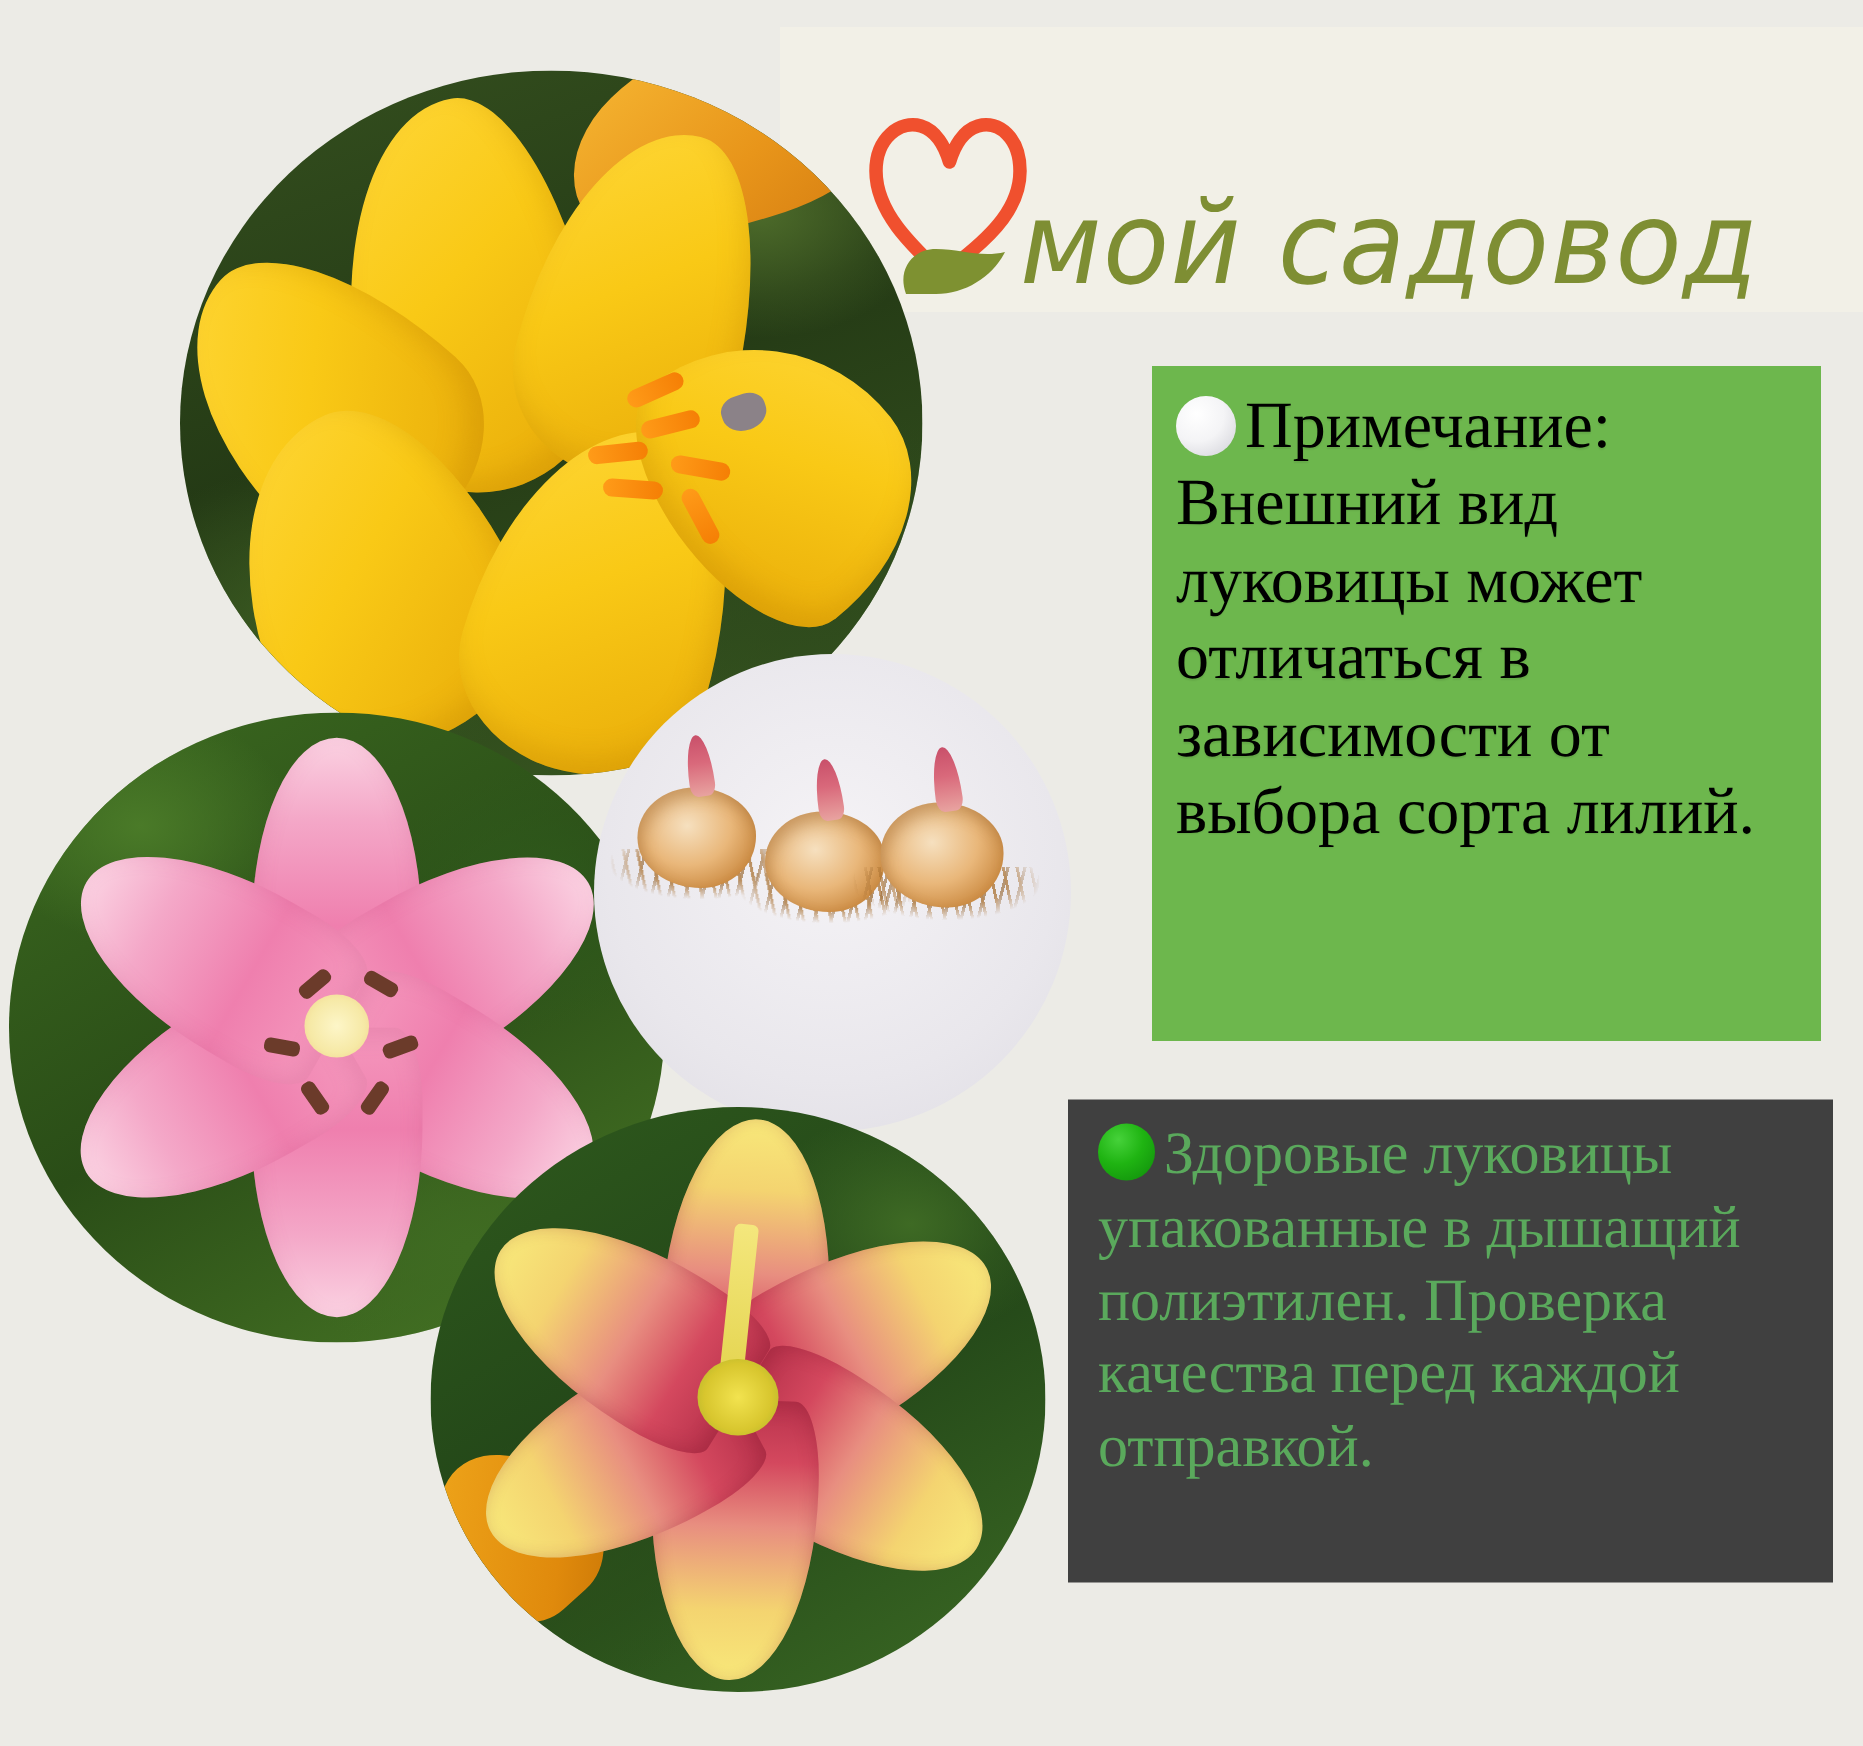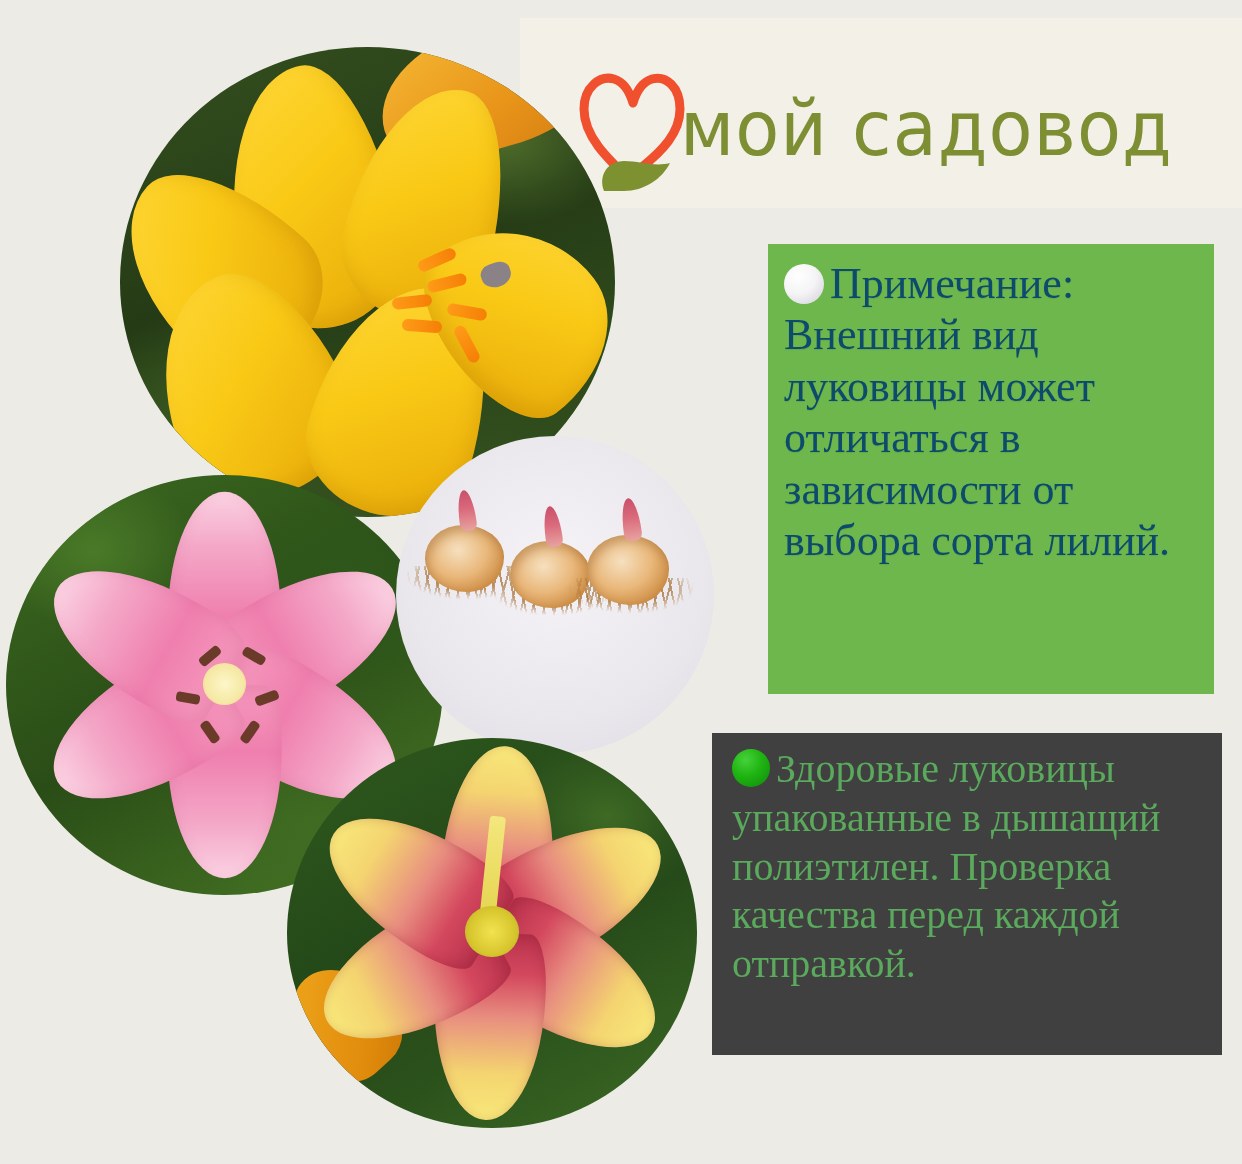--- a/index.html
+++ b/index.html
@@ -15,21 +15,21 @@
 
   
   .logo-band{
     position:absolute;left:520px;top:18px;width:722px;height:190px;
     background:#f2f0e7;
   }
 
   
   .logo{
     position:absolute;left:578px;top:58px;width:645px;height:140px;
-    display:flex;align-items:center;
+    display:flex;align-items:flex-end;font-style:italic;
   }
   .logo-mark{position:relative;width:108px;height:130px;flex:0 0 auto;}
   .logo-mark svg{position:absolute;left:0;top:0;}
   .logo-text{
     font-family:"DejaVu Sans", sans-serif;
     font-size:72px;
     font-weight:400;
     color:#7e8e33;
     letter-spacing:1px;
     line-height:1;
@@ -206,21 +206,21 @@
   }
 
   
   .note-box{
     position:absolute;left:768px;top:244px;width:446px;height:450px;
     background:#6db74d;
     padding:14px 20px 10px 16px;
     box-sizing:border-box;
   }
   .note-text{
-    color:#0c4a6e;
+    color:#000000;
     font-size:44px;
     line-height:1.17;
     font-family:"Liberation Serif", serif;
     text-shadow:0 1px 1px rgba(0,0,0,.08);
   }
   .bullet-white{
     display:inline-block;width:40px;height:40px;border-radius:50%;
     background:radial-gradient(circle at 34% 30%,#ffffff 0%,#f4f4f6 48%,#cfcfd6 100%);
     vertical-align:-6px;margin-right:6px;
   }

